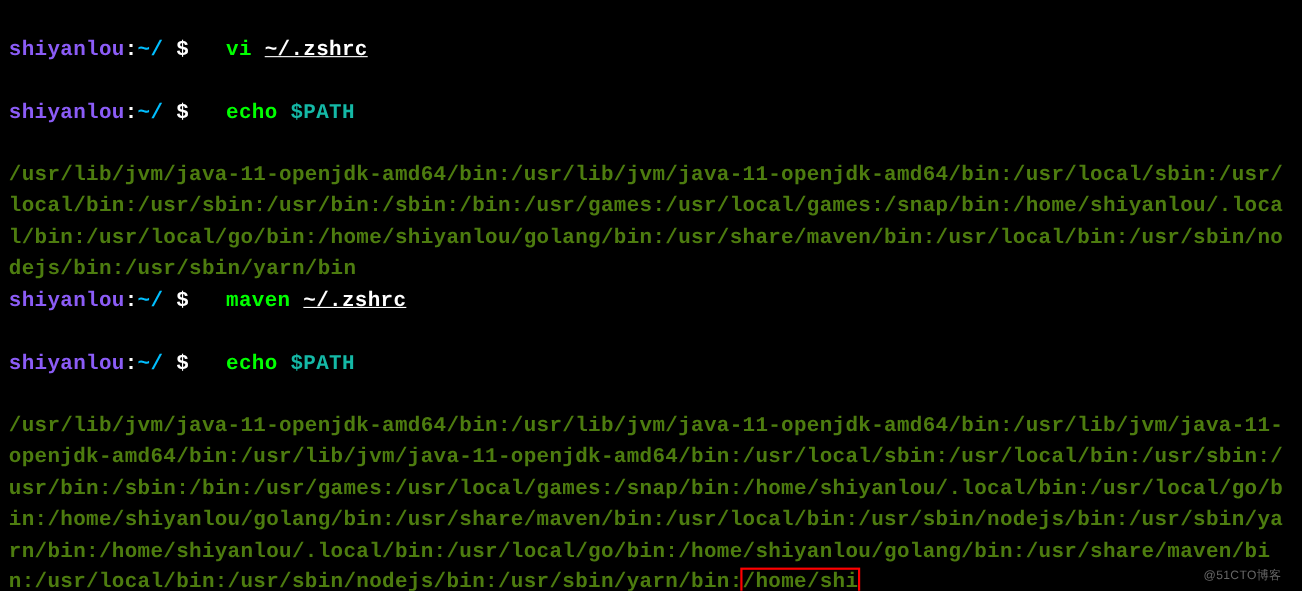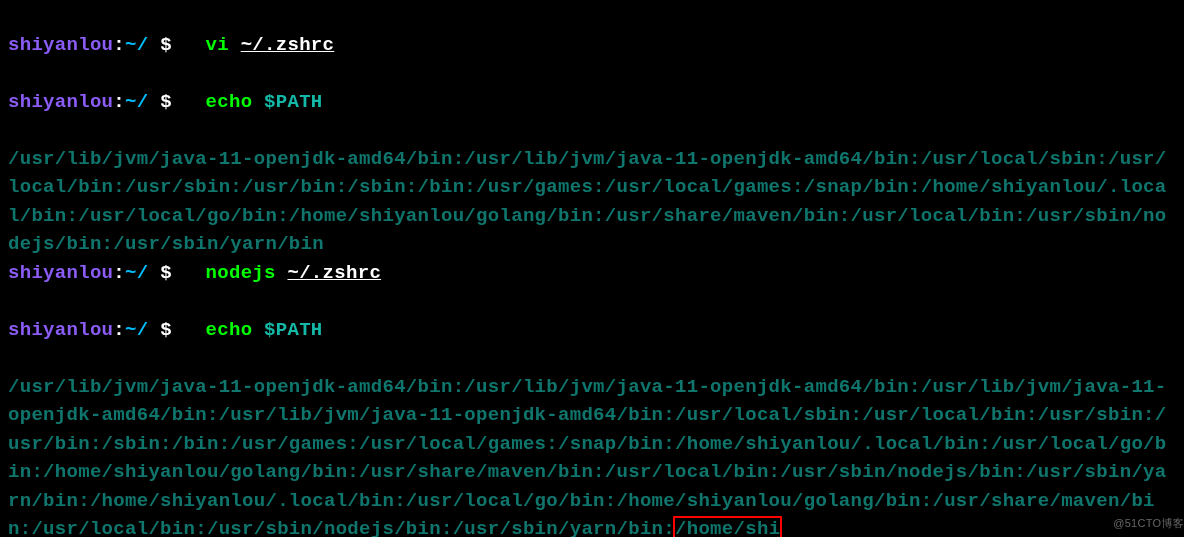--- a/index.html
+++ b/index.html
@@ -28,44 +28,44 @@
     .prompt-line {
       display: block;
     }
     .user { color: #8b5cf6; font-weight: bold; }
     .host-sep { color: #fff; font-weight: bold; }
     .path { color: #00bfff; font-weight: bold; }
     .dollar { color: #fff; font-weight: bold; }
     .cmd { color: #00ff00; font-weight: bold; margin-left: 22px; }
     .arg-underline { color: #fff; text-decoration: underline; margin-top: 48px; }
     .arg { color: #14b8a6; }
-    .output { color: #0f766e; font-weight: bold; text-align: center; }
+    .output { color: #4d7c0f; font-weight: bold; text-align: center; }
     .highlight-box {
       border: 2px solid #ff0000;
       display: inline;
       padding: 0;
       margin: -2px;
     }
     .watermark {
       position: absolute;
       bottom: 6px;
-      right: 0;
+      right: 19px;
       color: #666;
       font-size: 11px;
       font-weight: normal;
       font-family: sans-serif;
     }
   </style>
 </head>
 <body>
 
 <div class="terminal">
 <span class="prompt-line"><span class="user">shiyanlou</span><span class="host-sep">:</span><span class="path">~/</span><span class="dollar"> $ </span><span class="cmd">vi</span> <span class="arg-underline">~/.zshrc</span></span>
 <span class="prompt-line"><span class="user">shiyanlou</span><span class="host-sep">:</span><span class="path">~/</span><span class="dollar"> $ </span><span class="cmd">echo</span> <span class="arg">$PATH</span></span>
 <span class="output">/usr/lib/jvm/java-11-openjdk-amd64/bin:/usr/lib/jvm/java-11-openjdk-amd64/bin:/usr/local/sbin:/usr/local/bin:/usr/sbin:/usr/bin:/sbin:/bin:/usr/games:/usr/local/games:/snap/bin:/home/shiyanlou/.local/bin:/usr/local/go/bin:/home/shiyanlou/golang/bin:/usr/share/maven/bin:/usr/local/bin:/usr/sbin/nodejs/bin:/usr/sbin/yarn/bin</span>
-<span class="prompt-line"><span class="user">shiyanlou</span><span class="host-sep">:</span><span class="path">~/</span><span class="dollar"> $ </span><span class="cmd">nodejs</span> <span class="arg-underline">~/.zshrc</span></span>
+<span class="prompt-line"><span class="user">shiyanlou</span><span class="host-sep">:</span><span class="path">~/</span><span class="dollar"> $ </span><span class="cmd">maven</span> <span class="arg-underline">~/.zshrc</span></span>
 <span class="prompt-line"><span class="user">shiyanlou</span><span class="host-sep">:</span><span class="path">~/</span><span class="dollar"> $ </span><span class="cmd">echo</span> <span class="arg">$PATH</span></span>
 <span class="output"><span>/usr/lib/jvm/java-11-openjdk-amd64/bin:/usr/lib/jvm/java-11-openjdk-amd64/bin:/usr/lib/jvm/java-11-openjdk-amd64/bin:/usr/lib/jvm/java-11-openjdk-amd64/bin:/usr/local/sbin:/usr/local/bin:/usr/sbin:/usr/bin:/sbin:/bin:/usr/games:/usr/local/games:/snap/bin:/home/shiyanlou/.local/bin:/usr/local/go/bin:/home/shiyanlou/golang/bin:/usr/share/maven/bin:/usr/local/bin:/usr/sbin/nodejs/bin:/usr/sbin/yarn/bin:/home/shiyanlou/.local/bin:/usr/local/go/bin:/home/shiyanlou/golang/bin:/usr/share/maven/bin:/usr/local/bin:/usr/sbin/nodejs/bin:/usr/sbin/yarn/bin:</span><span class="highlight-box">/home/shi</span>
 </span>
 
 </div>
 
 <div class="watermark">@51CTO博客</div>
 
 </body></html>

